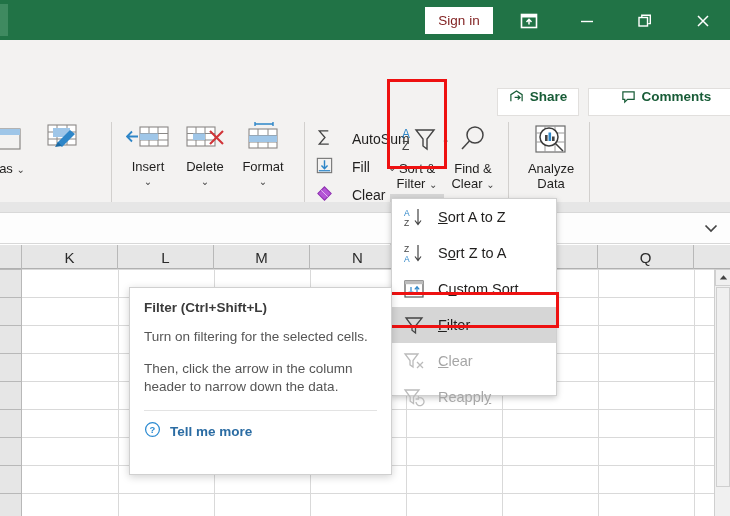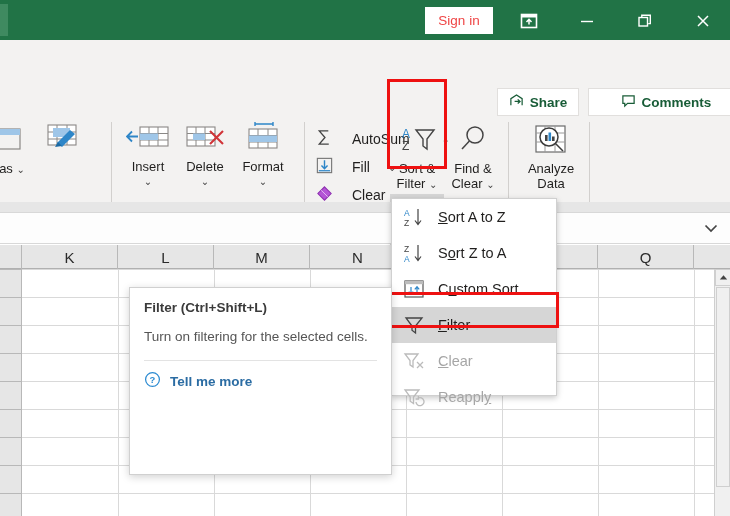--- a/index.html
+++ b/index.html
@@ -15,21 +15,21 @@
   .titlebar {
     position: absolute; left: 0; top: 0; width: 730px; height: 40px;
     background: #217346;
   }
   .titlebar-leftstub {
     position: absolute; left: 0; top: 4px; width: 8px; height: 32px;
     background: #3f8a60;
   }
   .signin-btn {
     position: absolute; left: 425px; top: 7px; width: 68px; height: 27px;
-    background: #ffffff; color: #ef4444;
+    background: #ffffff; color: #7f1d1d;
     font-size: 13.5px; line-height: 27px; text-align: center;
     border: none; cursor: pointer;
   }
   .tb-icon {
     position: absolute; top: 8px; width: 34px; height: 26px;
     display: flex; align-items: center; justify-content: center;
     cursor: pointer;
   }
   .tb-icon svg { display: block; }
   #tb-ribbondisp { left: 512px; }
@@ -39,21 +39,21 @@
 
   
   .ribbon {
     position: absolute; left: 0; top: 40px; width: 730px; height: 162px;
     background: #f3f2f1;
   }
   .share-btn, .comments-btn {
     position: absolute; top: 48px; height: 28px;
     background: #ffffff; border: 1px solid #e1dfdd;
     color: #185c37; font-size: 13.5px; font-weight: bold;
-    display: flex; align-items: center; justify-content: center; gap: 6px;
+    display: flex; justify-content: center; gap: 6px;
     cursor: pointer;
   }
   .share-btn { left: 497px; width: 82px; }
   .comments-btn { left: 588px; width: 156px; }
 
   
   .rb-body { position: absolute; left: 0; top: 72px; width: 730px; height: 130px; }
 
   .grp-sep {
     position: absolute; top: 10px; width: 1px; height: 100px;
@@ -559,20 +559,21 @@
         </span>
         <span class="mi-lbl">Reappl<span class="u">y</span></span>
       </div>
     </div>
 
   <div class="hl-rect" style="left:389px; top:292px; width:170px; height:36px;"></div>
 
   <div class="tooltip">
     <div class="tt-title">Filter (Ctrl+Shift+L)</div>
     <div class="tt-para">Turn on filtering for the selected cells.</div>
+    <div class="tt-para">Then, click the arrow in the column header to narrow down the data.</div>
     <div class="tt-hr"></div>
     <div class="tt-link">
       <span>
         <svg width="17" height="17" viewBox="0 0 18 18">
           <circle cx="9" cy="9" r="7.3" fill="none" stroke="#2b8ad1" stroke-width="1.3"></circle>
           <text x="9" y="13" text-anchor="middle" font-family="Liberation Sans, sans-serif" font-size="10" fill="#2b8ad1">?</text>
         </svg>
       </span>
       <span>Tell me more</span>
     </div>

